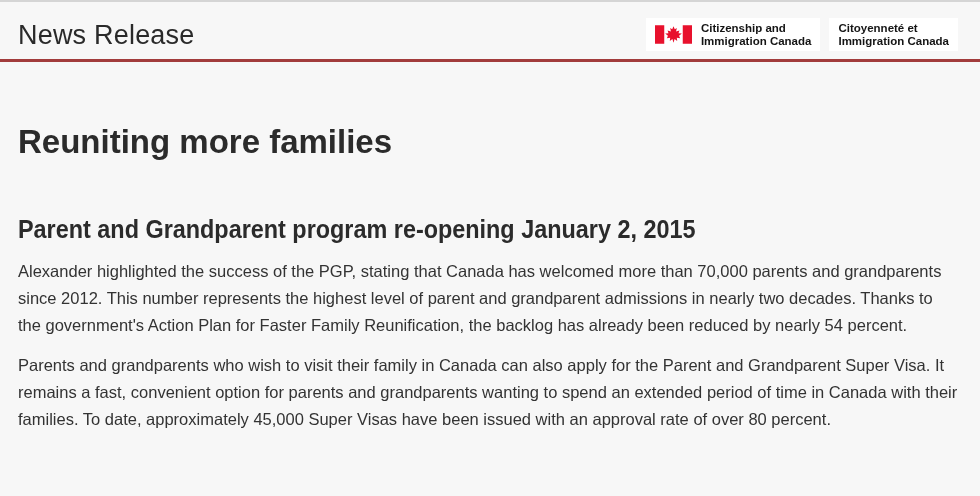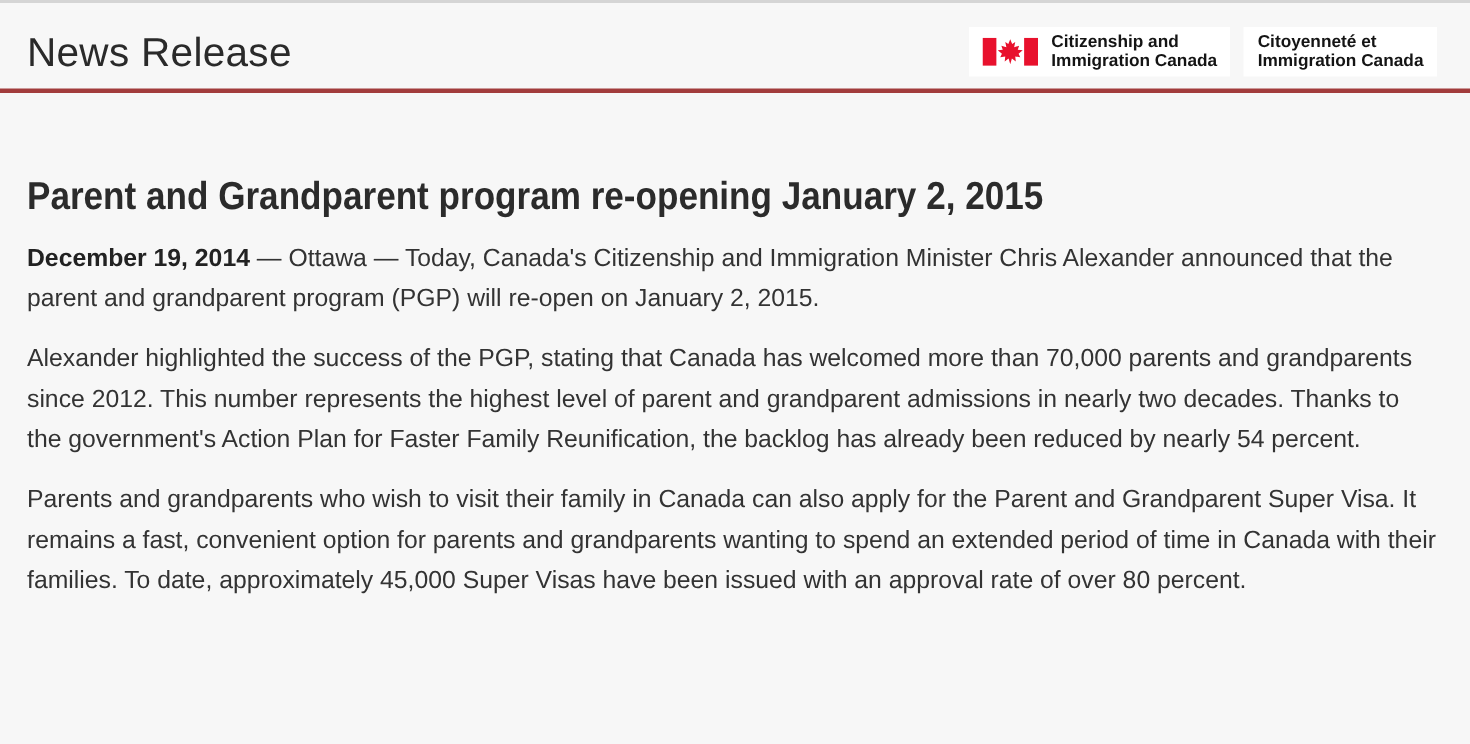--- a/index.html
+++ b/index.html
@@ -111,23 +111,23 @@
           <span>Citoyenneté et</span><br>
           <span>Immigration Canada</span>
         </span>
       </div>
     </div>
   </div>
 
   <div class="header-rule"></div>
 
   <div class="main">
+    <h2 class="page-title">Reuniting more families</h2>
 
     <h3 class="article-heading">Parent and Grandparent program re-opening January 2, 2015</h3>
 
-    <p class="body-para"><b>December 19, 2014</b><span> — Ottawa — Today, Canada's Citizenship and Immigration Minister Chris Alexander announced that the parent and grandparent program (PGP) will re-open on January 2, 2015.</span></p>
 
     <p class="body-para">Alexander highlighted the success of the PGP, stating that Canada has welcomed more than 70,000 parents and grandparents since 2012. This number represents the highest level of parent and grandparent admissions in nearly two decades. Thanks to the government's Action Plan for Faster Family Reunification, the backlog has already been reduced by nearly 54 percent.</p>
 
     <p class="body-para">Parents and grandparents who wish to visit their family in Canada can also apply for the Parent and Grandparent Super Visa. It remains a fast, convenient option for parents and grandparents wanting to spend an extended period of time in Canada with their families. To date, approximately 45,000 Super Visas have been issued with an approval rate of over 80 percent.</p>
   </div>
 
 </div>
 
 </body></html>

